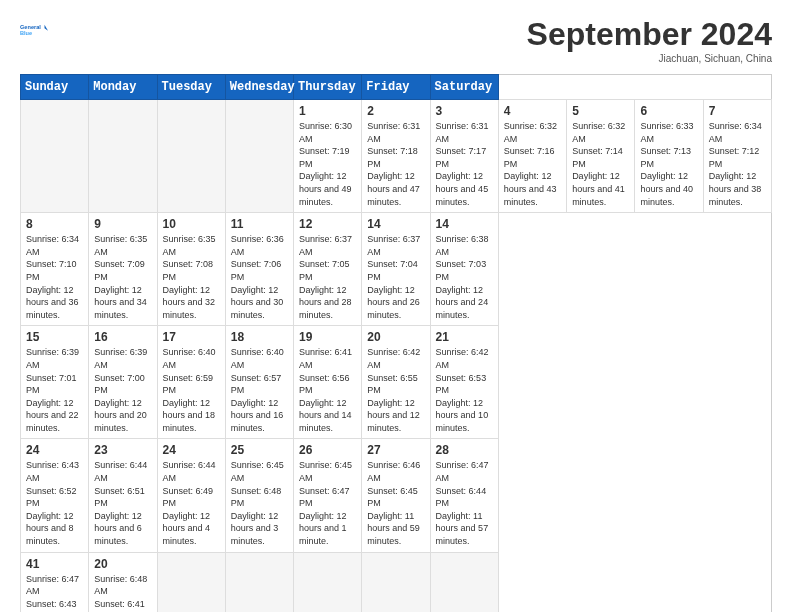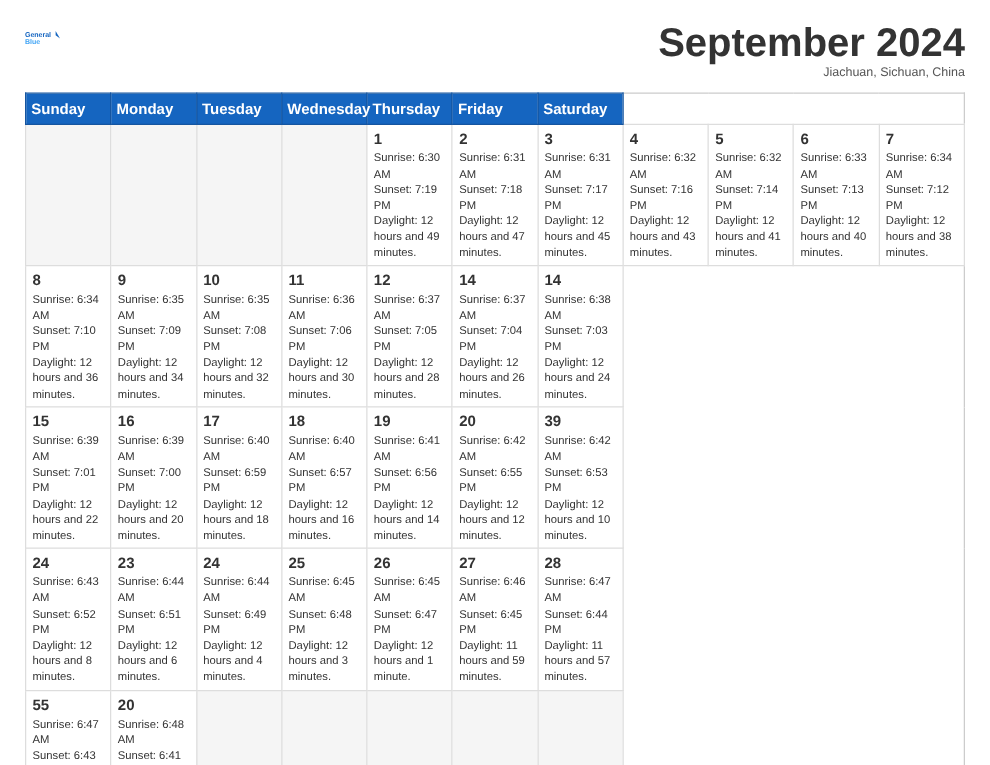--- a/index.html
+++ b/index.html
@@ -52,20 +52,21 @@
       table-layout: fixed;
     }
     .calendar th {
       background: #1565c0;
       color: #fff;
       font-size: 12px;
       font-weight: bold;
       padding: 5px 4px;
       text-align: left;
       border: 1px solid #1555a0;
+      font-family: Liberation Mono, monospace;
     }
     .calendar td {
       vertical-align: top;
       padding: 4px 5px;
       border: 1px solid #ddd;
       font-size: 9.5px;
       color: #333;
       background: #fff;
     }
     .calendar td.empty {
@@ -200,21 +201,21 @@
           </td>
           <td>
             <span class="day-num">19</span>
             <div class="day-info">Sunrise: 6:41 AM<br>Sunset: 6:56 PM<br>Daylight: 12 hours and 14 minutes.</div>
           </td>
           <td>
             <span class="day-num">20</span>
             <div class="day-info">Sunrise: 6:42 AM<br>Sunset: 6:55 PM<br>Daylight: 12 hours and 12 minutes.</div>
           </td>
           <td>
-            <span class="day-num">39</span>
+            <span class="day-num">21</span>
             <div class="day-info">Sunrise: 6:42 AM<br>Sunset: 6:53 PM<br>Daylight: 12 hours and 10 minutes.</div>
           </td>
         </tr>
         <tr class="week-row">
           <td>
             <span class="day-num">24</span>
             <div class="day-info">Sunrise: 6:43 AM<br>Sunset: 6:52 PM<br>Daylight: 12 hours and 8 minutes.</div>
           </td>
           <td>
             <span class="day-num">23</span>
@@ -236,21 +237,21 @@
             <span class="day-num">27</span>
             <div class="day-info">Sunrise: 6:46 AM<br>Sunset: 6:45 PM<br>Daylight: 11 hours and 59 minutes.</div>
           </td>
           <td>
             <span class="day-num">28</span>
             <div class="day-info">Sunrise: 6:47 AM<br>Sunset: 6:44 PM<br>Daylight: 11 hours and 57 minutes.</div>
           </td>
         </tr>
         <tr class="week-row">
           <td>
-            <span class="day-num">55</span>
+            <span class="day-num">41</span>
             <div class="day-info">Sunrise: 6:47 AM<br>Sunset: 6:43 PM<br>Daylight: 11 hours and 55 minutes.</div>
           </td>
           <td>
             <span class="day-num">20</span>
             <div class="day-info">Sunrise: 6:48 AM<br>Sunset: 6:41 PM<br>Daylight: 11 hours and 53 minutes.</div>
           </td>
           <td class="empty"></td>
           <td class="empty"></td>
           <td class="empty"></td>
           <td class="empty"></td>

